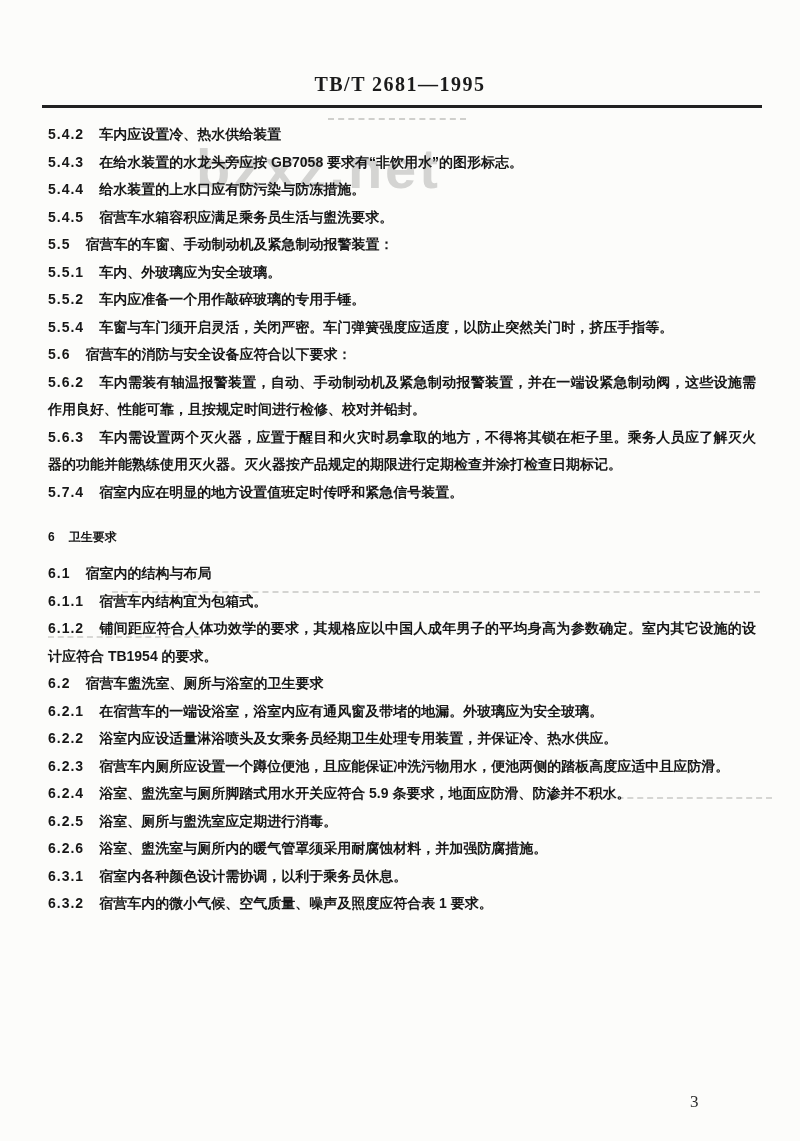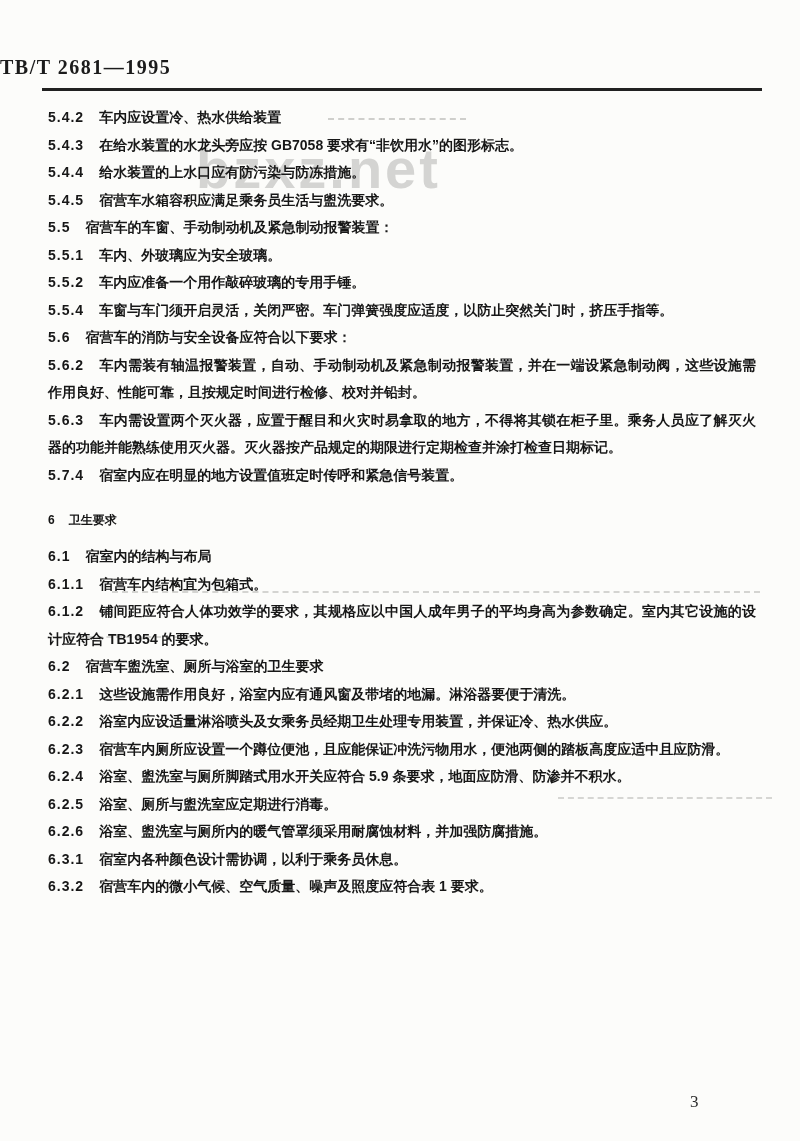--- a/index.html
+++ b/index.html
@@ -7,21 +7,22 @@
     position: relative;
     width: 800px;
     height: 1141px;
     margin: 0 auto;
     background: #fcfcfa;
     overflow: hidden;
     font-family: "Liberation Sans", sans-serif;
   }
   
   .doc-number {
-    padding-top: 56px;
+    padding-top: 73px;
+    text-align: center;
     font-family: "Liberation Serif", serif;
     font-size: 20px;
     font-weight: 700;
     letter-spacing: 1.5px;
     color: #1b1b1b;
     position: relative; z-index: 2;
   }
   .header-rule {
     margin: 9px 38px 0 42px;
     height: 3px;
@@ -104,21 +105,21 @@
       <p class="clause"><span class="clause-num">5.5.4</span><span class="clause-text">车窗与车门须开启灵活，关闭严密。车门弹簧强度应适度，以防止突然关门时，挤压手指等。</span></p>
       <p class="clause"><span class="clause-num">5.6</span><span class="clause-text">宿营车的消防与安全设备应符合以下要求：</span></p>
       <p class="clause"><span class="clause-num">5.6.2</span><span class="clause-text">车内需装有轴温报警装置，自动、手动制动机及紧急制动报警装置，并在一端设紧急制动阀，这些设施需作用良好、性能可靠，且按规定时间进行检修、校对并铅封。</span></p>
       <p class="clause"><span class="clause-num">5.6.3</span><span class="clause-text">车内需设置两个灭火器，应置于醒目和火灾时易拿取的地方，不得将其锁在柜子里。乘务人员应了解灭火器的功能并能熟练使用灭火器。灭火器按产品规定的期限进行定期检查并涂打检查日期标记。</span></p>
       <p class="clause"><span class="clause-num">5.7.4</span><span class="clause-text">宿室内应在明显的地方设置值班定时传呼和紧急信号装置。</span></p>
       <p class="section-heading"><span class="clause-num">6</span><span class="clause-text">卫生要求</span></p>
       <p class="clause"><span class="clause-num">6.1</span><span class="clause-text">宿室内的结构与布局</span></p>
       <p class="clause"><span class="clause-num">6.1.1</span><span class="clause-text">宿营车内结构宜为包箱式。</span></p>
       <p class="clause"><span class="clause-num">6.1.2</span><span class="clause-text">铺间距应符合人体功效学的要求，其规格应以中国人成年男子的平均身高为参数确定。室内其它设施的设计应符合 TB1954 的要求。</span></p>
       <p class="clause"><span class="clause-num">6.2</span><span class="clause-text">宿营车盥洗室、厕所与浴室的卫生要求</span></p>
-      <p class="clause"><span class="clause-num">6.2.1</span><span class="clause-text">这些设施需作用良好，浴室内应有通风窗及带堵的地漏。淋浴器要便于清洗。</span></p>
+      <p class="clause"><span class="clause-num">6.2.1</span><span class="clause-text">在宿营车的一端设浴室，浴室内应有通风窗及带堵的地漏。外玻璃应为安全玻璃。</span></p>
       <p class="clause"><span class="clause-num">6.2.2</span><span class="clause-text">浴室内应设适量淋浴喷头及女乘务员经期卫生处理专用装置，并保证冷、热水供应。</span></p>
       <p class="clause"><span class="clause-num">6.2.3</span><span class="clause-text">宿营车内厕所应设置一个蹲位便池，且应能保证冲洗污物用水，便池两侧的踏板高度应适中且应防滑。</span></p>
       <p class="clause"><span class="clause-num">6.2.4</span><span class="clause-text">浴室、盥洗室与厕所脚踏式用水开关应符合 5.9 条要求，地面应防滑、防渗并不积水。</span></p>
       <p class="clause"><span class="clause-num">6.2.5</span><span class="clause-text">浴室、厕所与盥洗室应定期进行消毒。</span></p>
       <p class="clause"><span class="clause-num">6.2.6</span><span class="clause-text">浴室、盥洗室与厕所内的暖气管罩须采用耐腐蚀材料，并加强防腐措施。</span></p>
       <p class="clause"><span class="clause-num">6.3.1</span><span class="clause-text">宿室内各种颜色设计需协调，以利于乘务员休息。</span></p>
       <p class="clause"><span class="clause-num">6.3.2</span><span class="clause-text">宿营车内的微小气候、空气质量、噪声及照度应符合表 1 要求。</span></p>
     </div>
 
   <div class="page-number">3</div>

